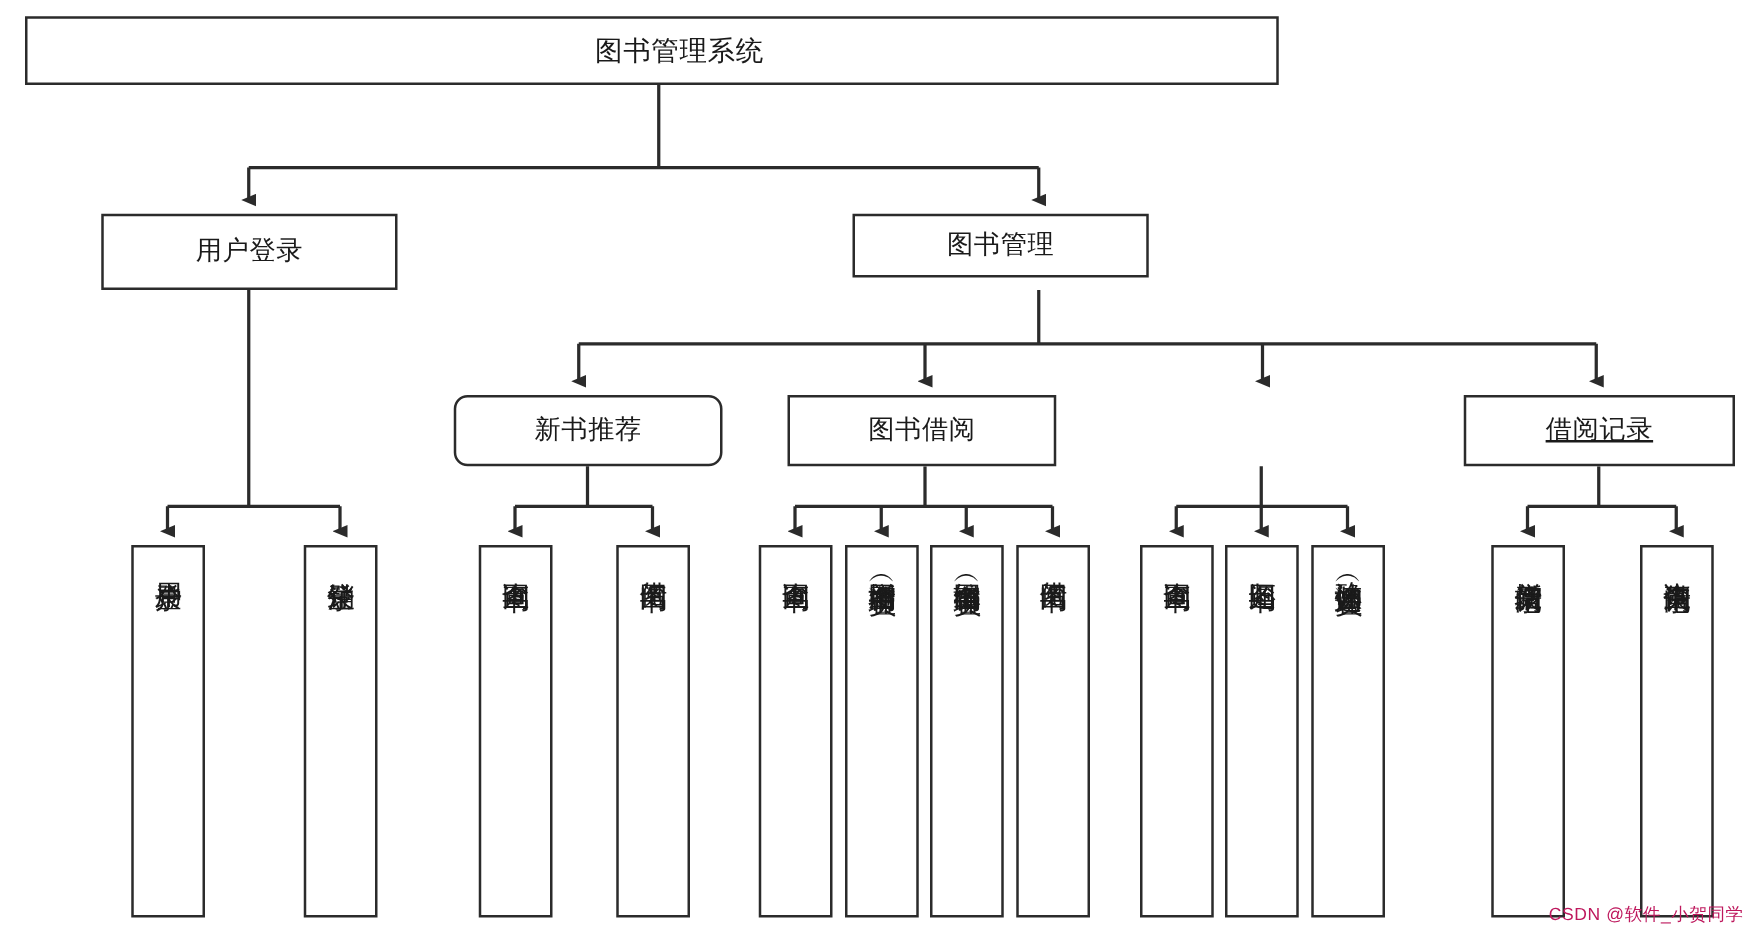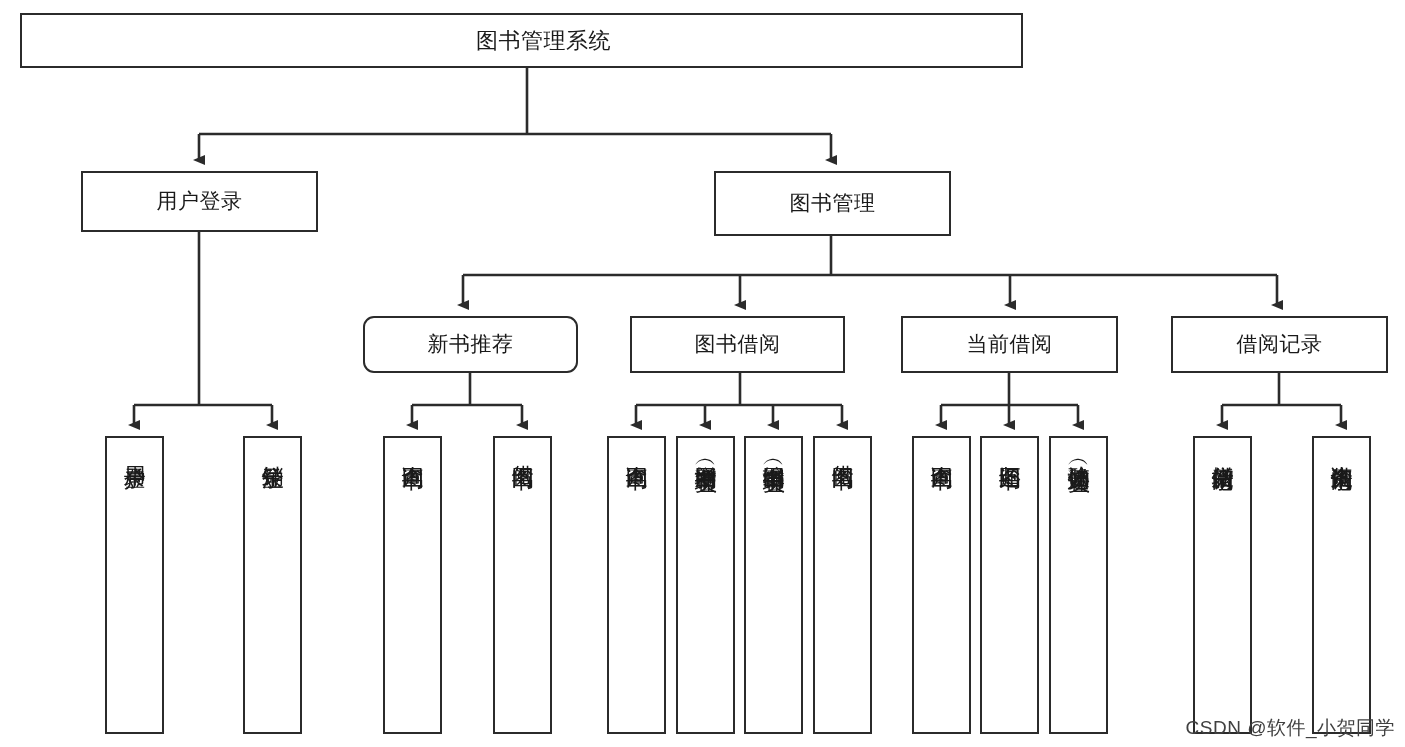--- a/index.html
+++ b/index.html
@@ -57,22 +57,22 @@
     text-orientation: upright;
     font-size: 22px;
     line-height: 1.12;
     letter-spacing: 1px;
     white-space: nowrap;
   }
   .watermark {
     position: absolute;
     right: 10px;
     bottom: 6px;
-    font-size: 19px;
-    color: #404040;
+    font-size: 14px;
+    color: #be185d;
     letter-spacing: 0.5px;
     white-space: nowrap;
     margin-left: 12px;
   }
 </style>
 </head>
 <body>
 
 <div id="canvas">
 
@@ -126,34 +126,31 @@
     </g>
   </svg>
 
   <div class="node root horiz" style="left:20px; top:13px; width:1003px; height:55px;padding-left:44px;">
     <span class="lbl">图书管理系统</span>
   </div>
 
   <div class="node horiz" style="left:81px; top:171px; width:237px; height:61px;">
     <span class="lbl">用户登录</span>
   </div>
-  <div class="node horiz" style="left:714px; top:171px; width:237px; height:65px;">
+  <div class="node horiz" style="left:682px; top:171px; width:237px; height:51px;">
     <span class="lbl">图书管理</span>
   </div>
 
   <div class="node horiz" style="left:363px; top:316px; width:215px; height:57px;border-radius:11px;">
     <span class="lbl">新书推荐</span>
   </div>
   <div class="node horiz" style="left:630px; top:316px; width:215px; height:57px;">
     <span class="lbl">图书借阅</span>
   </div>
-  <div class="node horiz" style="left:901px; top:316px; width:217px; height:57px;">
-    <span class="lbl">当前借阅</span>
-  </div>
-  <div class="node horiz" style="left:1171px; top:316px; width:217px; height:57px;">
+  <div class="node horiz" style="left:1171px; top:316px; width:217px; height:57px;text-decoration:underline;">
     <span class="lbl">借阅记录</span>
   </div>
 
   <div class="node vert" style="left:105px; top:436px; width:59px; height:298px;">
     <span class="lbl">用户登录</span>
   </div>
   <div class="node vert" style="left:243px; top:436px; width:59px; height:298px;">
     <span class="lbl">注销登录</span>
   </div>
 

